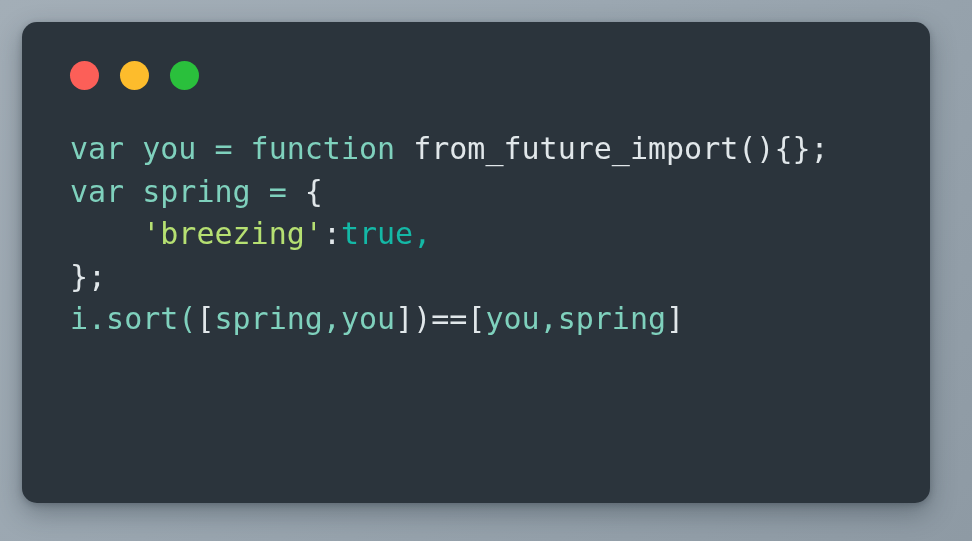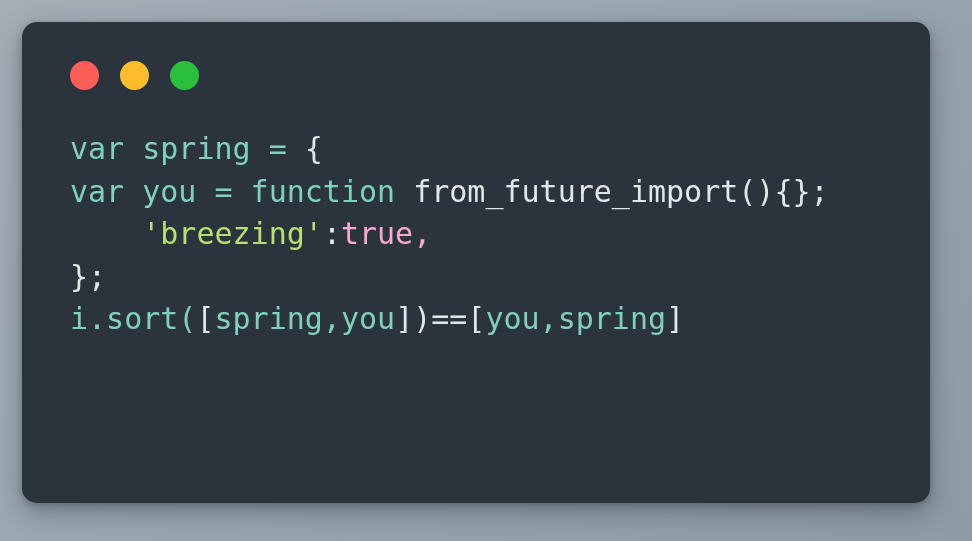--- a/index.html
+++ b/index.html
@@ -86,22 +86,22 @@
 
   <div class="code-card" style="background: rgb(43, 52, 60);">
 
     <div class="titlebar">
       <span class="dot dot-close" style="background: rgb(252, 95, 88);"></span>
       <span class="dot dot-min" style="background: rgb(253, 188, 44);"></span>
       <span class="dot dot-max" style="background: rgb(42, 192, 60);"></span>
     </div>
 
     <div class="code-body" id="code-body">
+        <div class="code-line"><span class="tok-kw" style="color: rgb(127, 209, 189);">var you = function </span><span class="tok-plain" style="color: rgb(225, 231, 234);">from_future_import(){};</span></div>
         <div class="code-line"><span class="tok-kw" style="color: rgb(127, 209, 189);">var spring = </span><span class="tok-plain" style="color: rgb(225, 231, 234);">{</span></div>
-        <div class="code-line"><span class="tok-kw" style="color: rgb(127, 209, 189);">var you = function </span><span class="tok-plain" style="color: rgb(225, 231, 234);">from_future_import(){};</span></div>
-        <div class="code-line"><span class="tok-plain" style="color: rgb(225, 231, 234);">    </span><span class="tok-str" style="color: rgb(182, 224, 114); margin-top: 10px;">'breezing'</span><span class="tok-plain" style="color: rgb(225, 231, 234);">:</span><span class="tok-bool" style="color: #f9a8d4;">true,</span></div>
+        <div class="code-line"><span class="tok-plain" style="color: rgb(225, 231, 234);">    </span><span class="tok-str" style="color: rgb(182, 224, 114); margin-top: 10px;">'breezing'</span><span class="tok-plain" style="color: rgb(225, 231, 234);">:</span><span class="tok-bool" style="color: #14b8a6;">true,</span></div>
         <div class="code-line"><span class="tok-plain" style="color: rgb(225, 231, 234);">};</span></div>
         <div class="code-line"><span class="tok-ident" style="color: rgb(127, 209, 189);">i.sort(</span><span class="tok-plain" style="color: rgb(225, 231, 234);">[</span><span class="tok-ident" style="color: rgb(127, 209, 189);">spring,you</span><span class="tok-plain" style="color: rgb(225, 231, 234);">])==[</span><span class="tok-ident" style="color: rgb(127, 209, 189);">you,spring</span><span class="tok-plain" style="color: rgb(225, 231, 234);">]</span></div>
       </div>
 
   </div>
 
 </div>
 
 </body></html>

